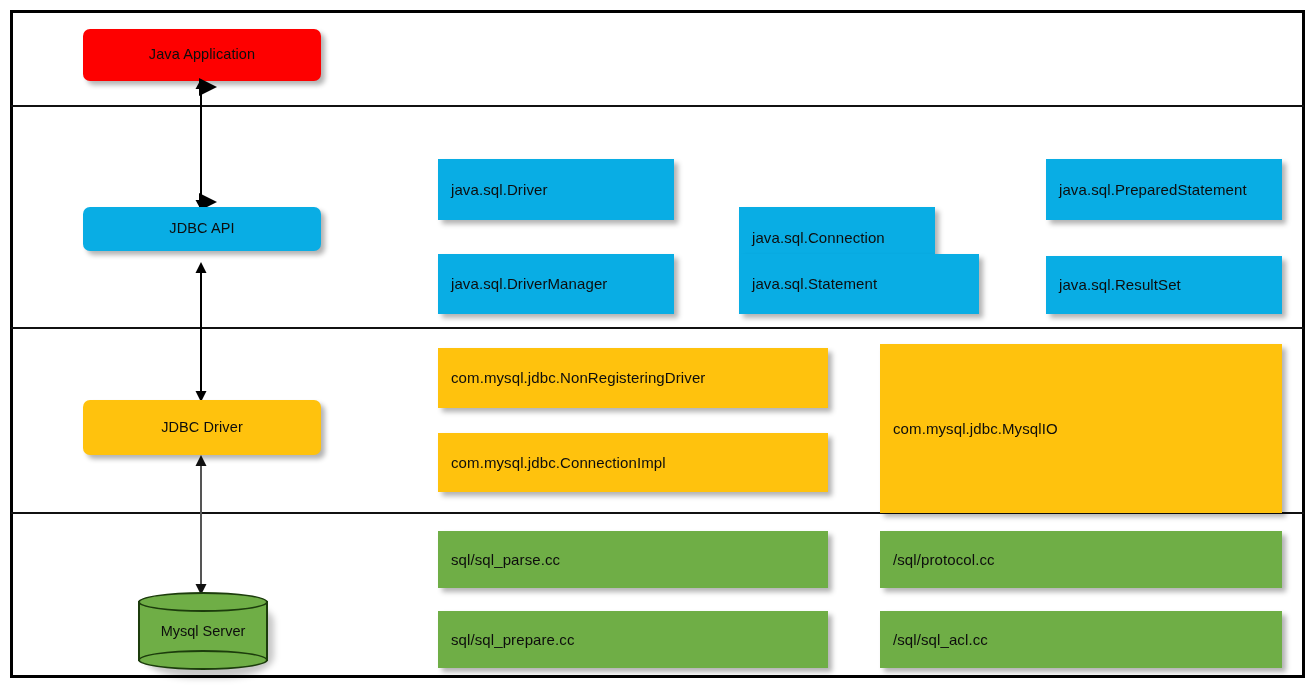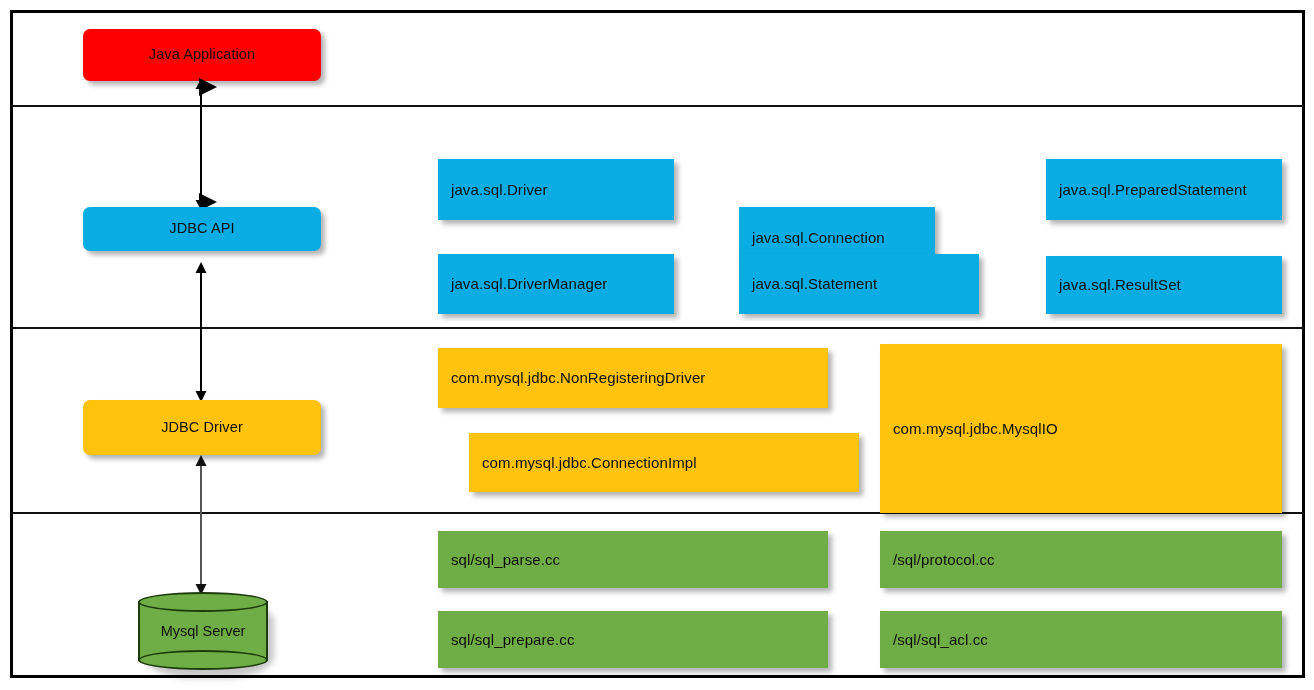--- a/index.html
+++ b/index.html
@@ -203,21 +203,21 @@
 
   <svg class="arrow-svg" style="left:178px; top:455px; width:46px; height:140px;" viewBox="0 0 46 140">
     <line x1="23" y1="10" x2="23" y2="130" stroke="#555555" stroke-width="2"></line>
     <path d="M23 0 L28.5 11 L17.5 11 Z" fill="#111111"></path>
     <path d="M23 140 L28.5 129 L17.5 129 Z" fill="#111111"></path>
   </svg>
 
   <div class="node left c-orange" style="left:438px; top:348px; width:390px; height:60px;">
     <span>com.mysql.jdbc.NonRegisteringDriver</span>
   </div>
-  <div class="node left c-orange" style="left:438px; top:433px; width:390px; height:59px;margin-left:31px;">
+  <div class="node left c-orange" style="left:438px; top:433px; width:390px; height:59px;">
     <span>com.mysql.jdbc.ConnectionImpl</span>
   </div>
   <div class="node left c-orange" style="left:880px; top:344px; width:402px; height:169px;">
     <span>com.mysql.jdbc.MysqlIO</span>
   </div>
 
   <div class="cylinder" style="left:138px; top:592px; width:130px; height:78px;padding-left:8px;">
     <div class="cyl-shadow"></div>
     <div class="cyl-bottom"></div>
     <div class="cyl-body"></div>

